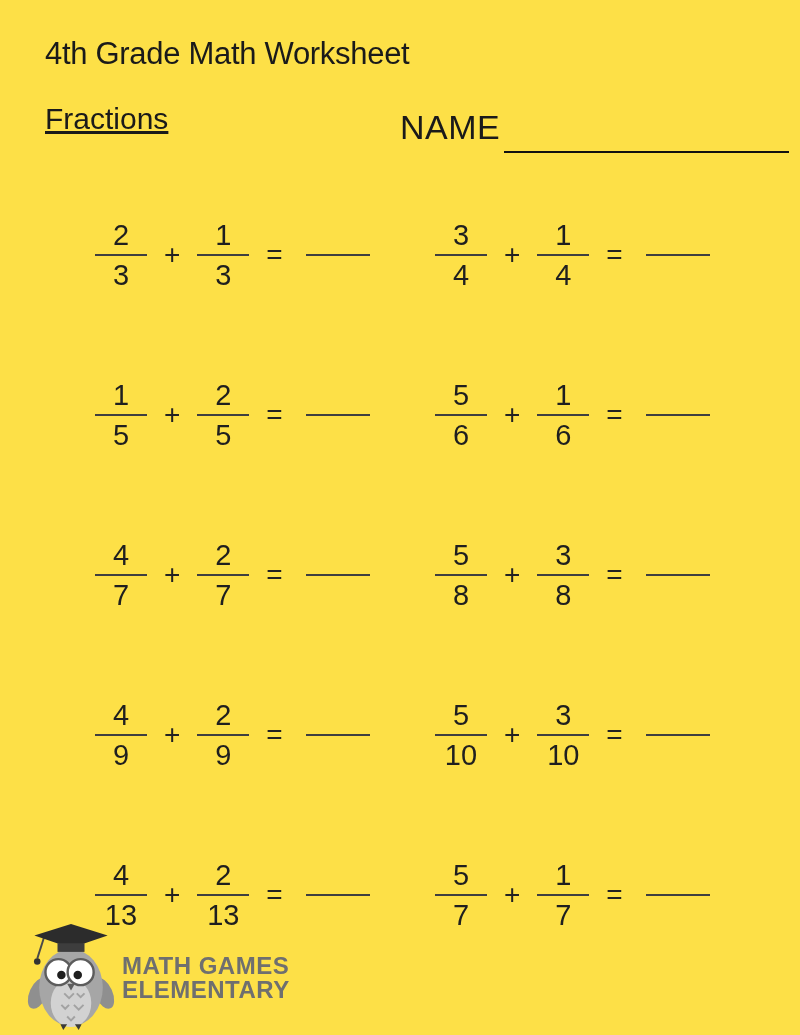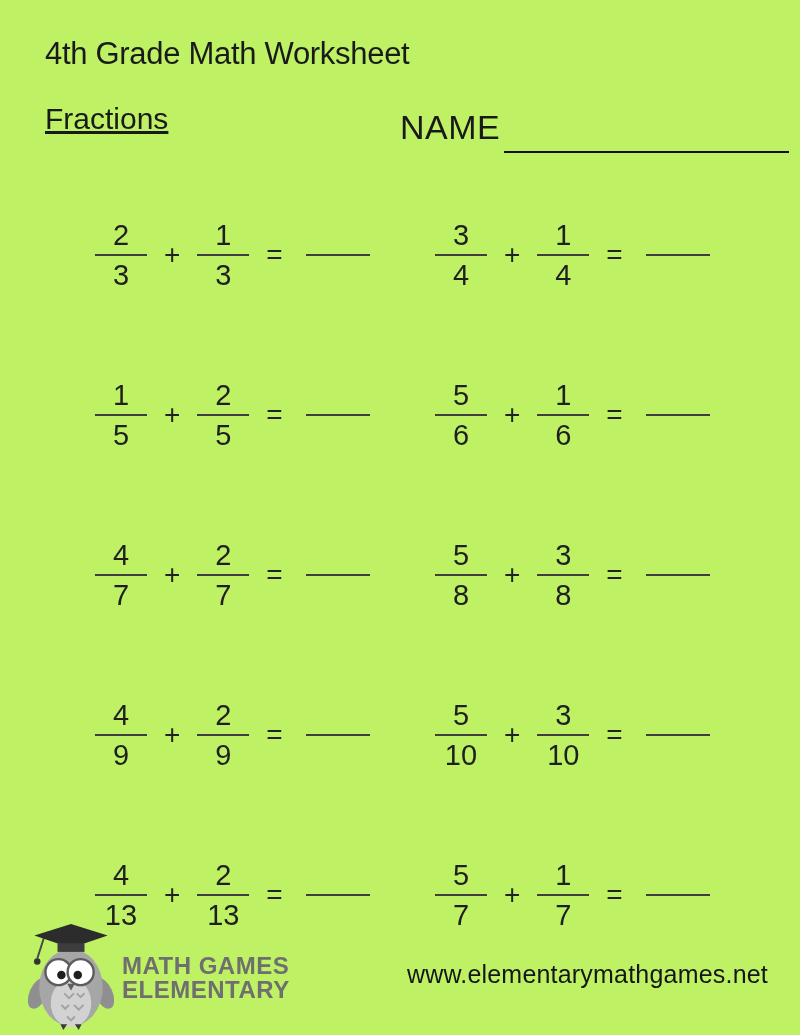--- a/index.html
+++ b/index.html
@@ -1,16 +1,16 @@
 <!DOCTYPE html>
 <html><head>
 <meta charset="utf-8">
 <style>
   html,body{margin:0;padding:0;background:#fff;}
-  .page{position:relative;width:800px;height:1035px;background:#bef264;overflow:hidden;
+  .page{position:relative;width:800px;height:1035px;background:#fde047;overflow:hidden;
         font-family:"Liberation Sans",sans-serif;color:#1a1a1a;}
   .title{position:absolute;left:45px;top:36px;font-size:31px;font-weight:500;letter-spacing:-0.3px;}
   .subtitle{position:absolute;left:45px;top:102px;font-size:30px;font-weight:500;text-decoration:underline;}
   .name-row{position:absolute;left:400px;top:108px;display:flex;align-items:flex-end;}
   .name-label{font-size:34px;letter-spacing:0.5px;}
   .name-line{width:285px;height:24px;border-bottom:2px solid #111;margin-left:4px;transform:translateY(6px);}
   .problems{position:absolute;left:45px;top:213px;width:710px;display:grid;
             grid-template-columns:340px 340px;row-gap:76px;}
   .problem{display:flex;align-items:center;gap:15px;margin-left:50px;height:84px;}
   .frac{display:flex;flex-direction:column;align-items:stretch;text-align:center;min-width:52px;}
@@ -220,15 +220,14 @@
         <polygon points="39,106 46,106 42,112" fill="#3a3a3a"></polygon>
         <polygon points="54,106 61,106 58,112" fill="#3a3a3a"></polygon>
       </svg>
     </span>
     <div class="logo-text">
       <div>MATH GAMES</div>
       <div>ELEMENTARY</div>
     </div>
   </div>
 
-  <div class="website">www.elementarymathgames.net</div>
 
 </div>
 
 </body></html>

